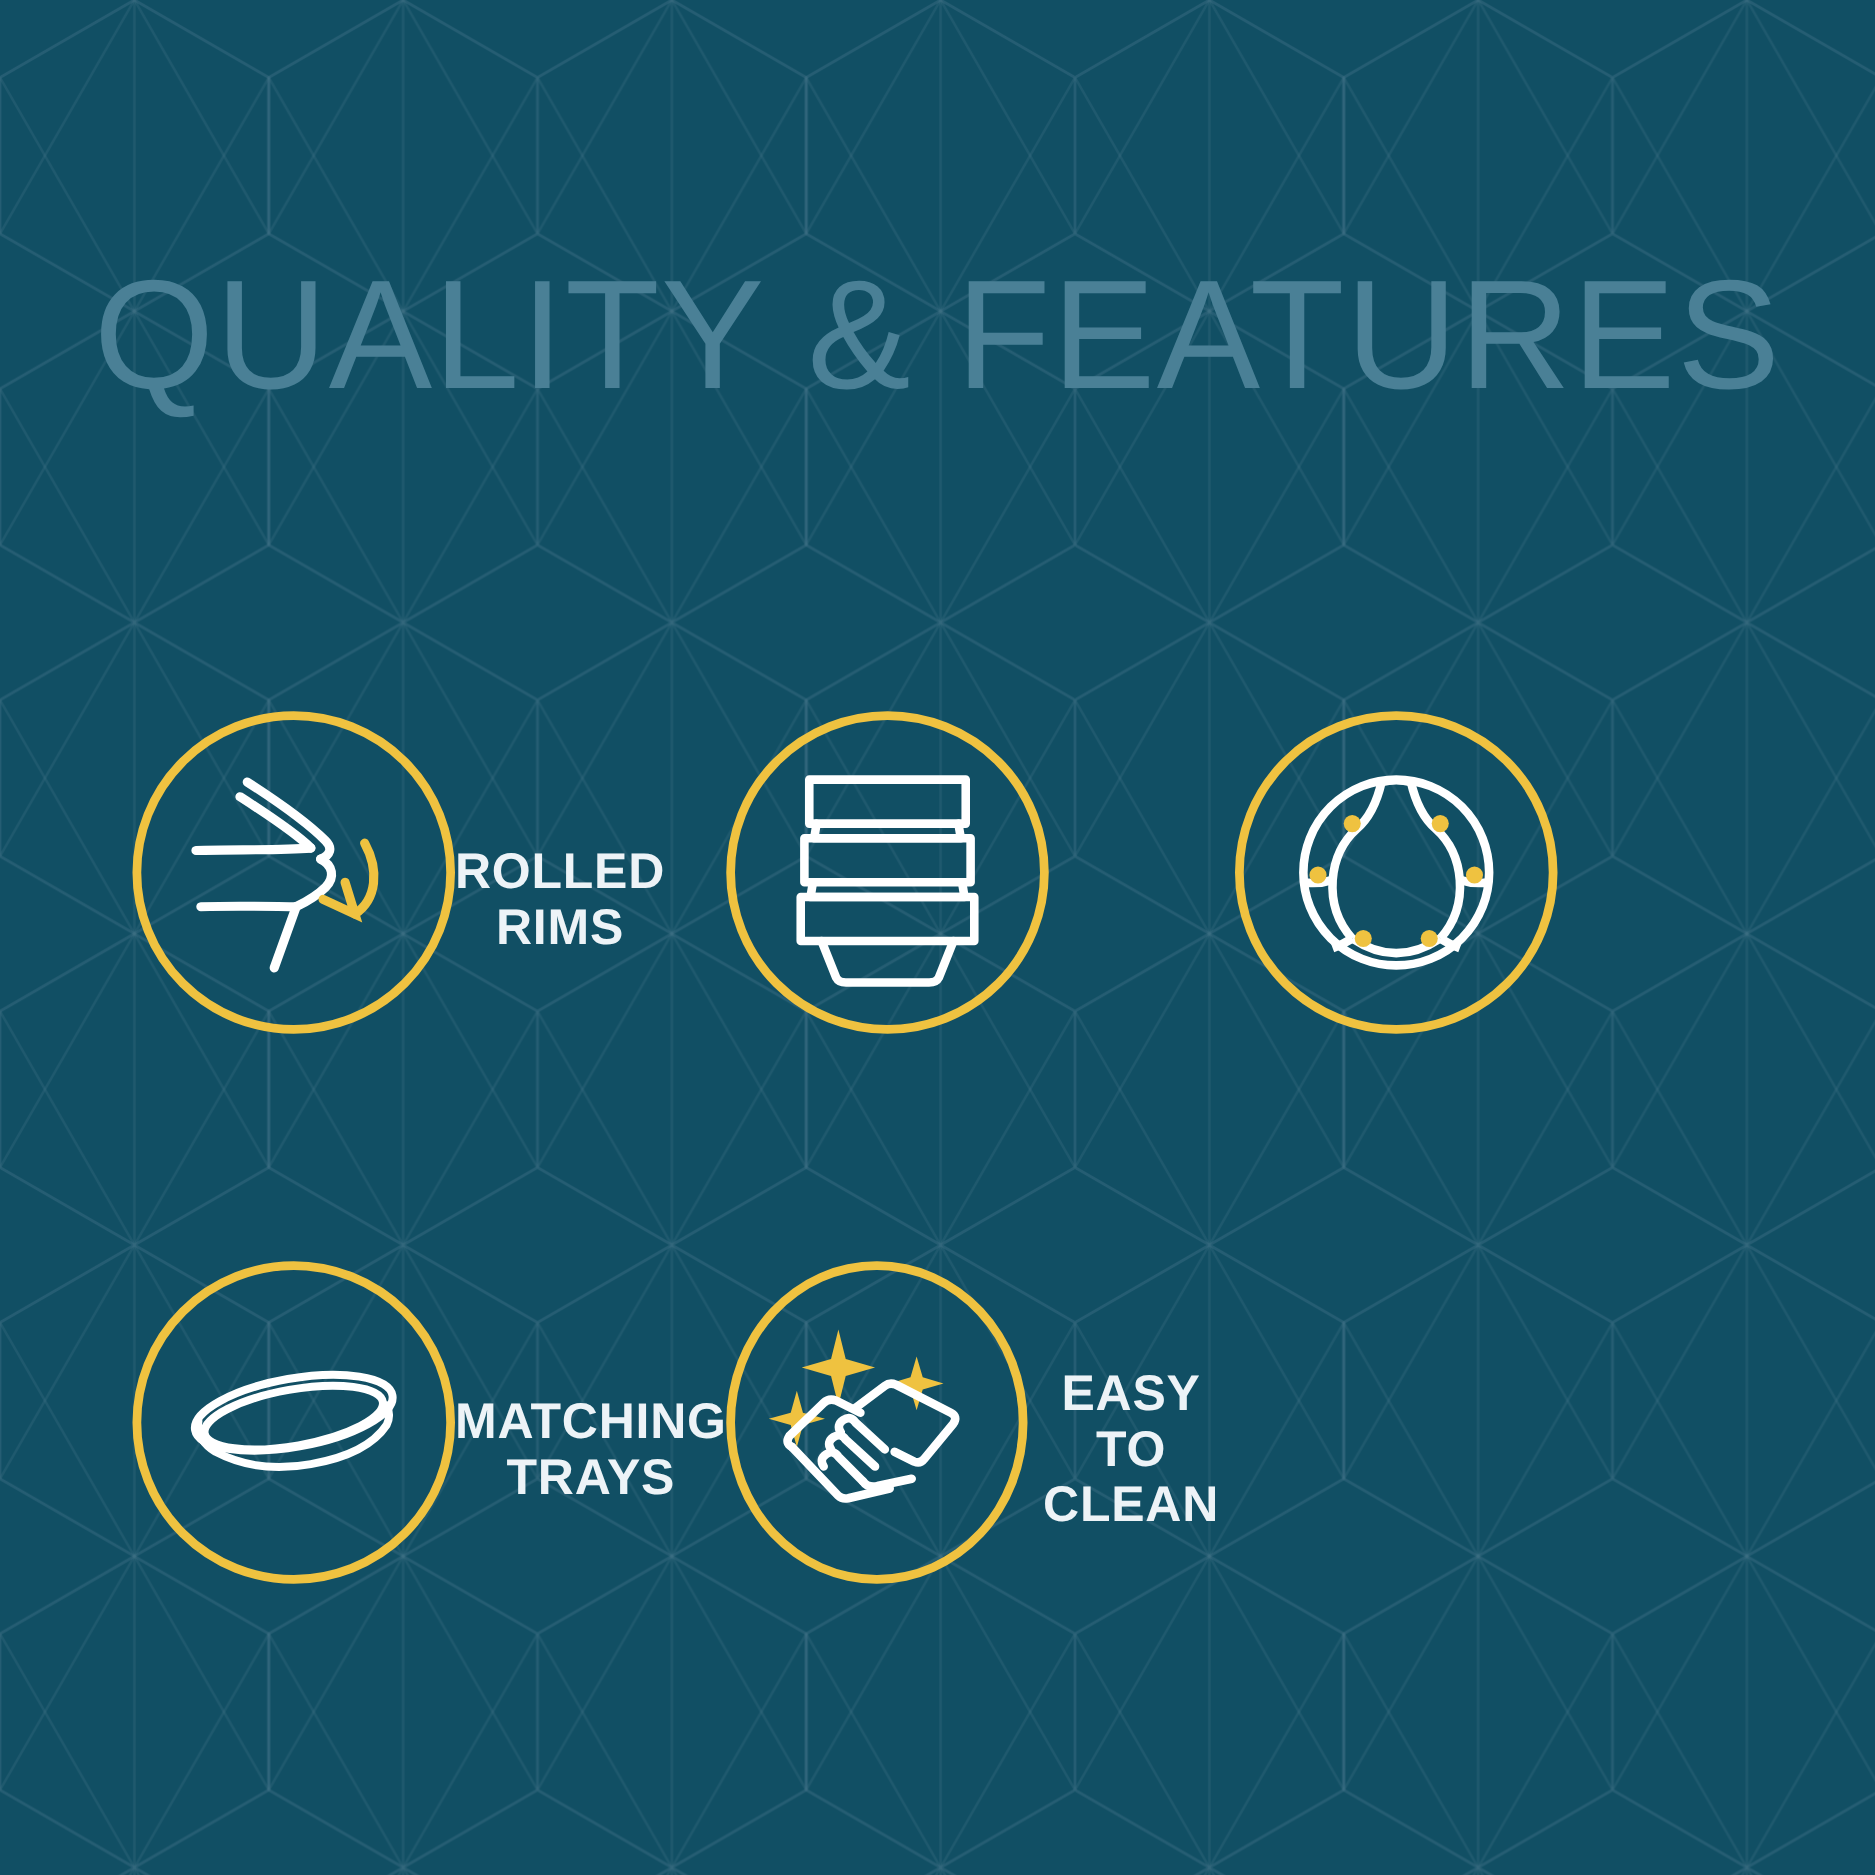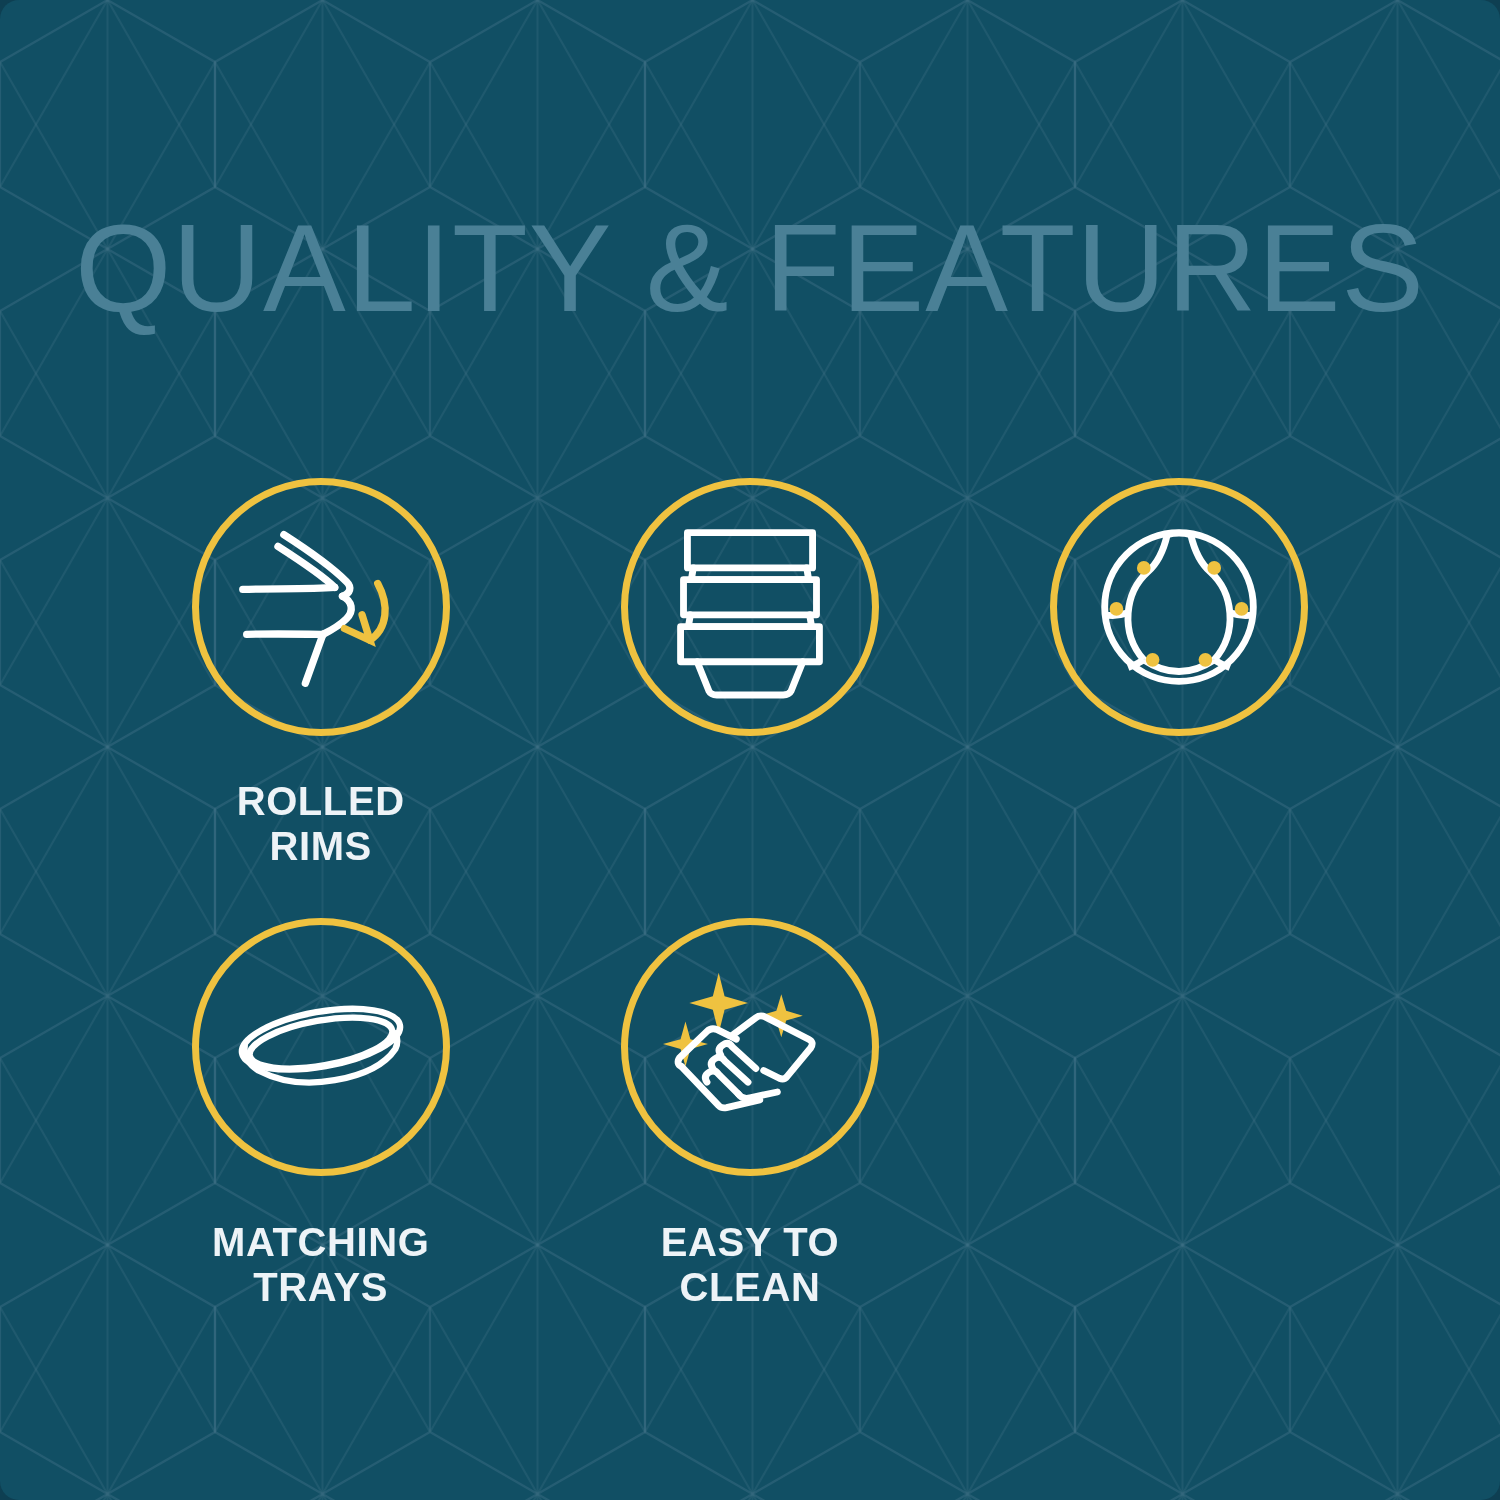--- a/index.html
+++ b/index.html
@@ -7,21 +7,20 @@
     padding: 0;
     background: #0e3f52;
   }
   #infographic {
     position: relative;
     width: 1500px;
     height: 1500px;
     background: #114F64;
     overflow: hidden;
     font-family: "Liberation Sans", sans-serif;
-    border-radius: 19px;
   }
 
   
   #bg-pattern {
     position: absolute;
     inset: 0;
     width: 100%;
     height: 100%;
     pointer-events: none;
   }
@@ -47,21 +46,21 @@
     position: absolute;
     left: 106px;
     top: 478px;
     width: 1288px;
     display: grid;
     grid-template-columns: repeat(3, 1fr);
     grid-template-rows: repeat(2, 440px);
   }
   .feature-cell {
     display: flex;
-    flex-direction: column;
+    flex-direction: row;
     align-items: center;
   }
   .icon-ring {
     position: relative;
     width: 258px;
     height: 258px;
     border-radius: 50%;
     border: 7px solid #EFC240;
     box-sizing: border-box;
     display: flex;

